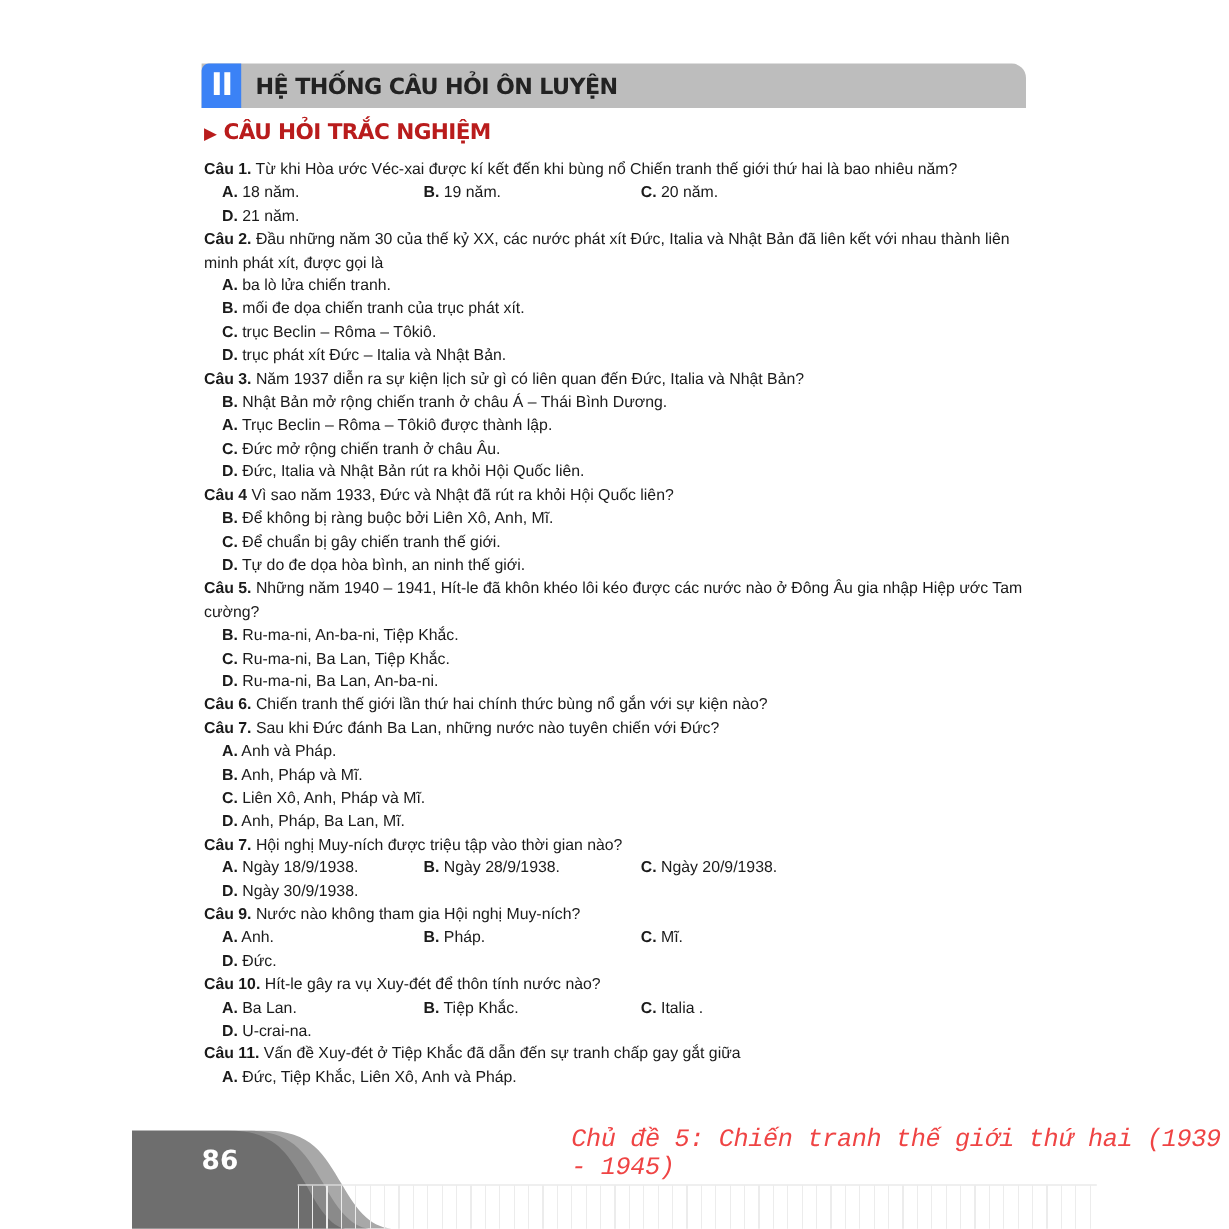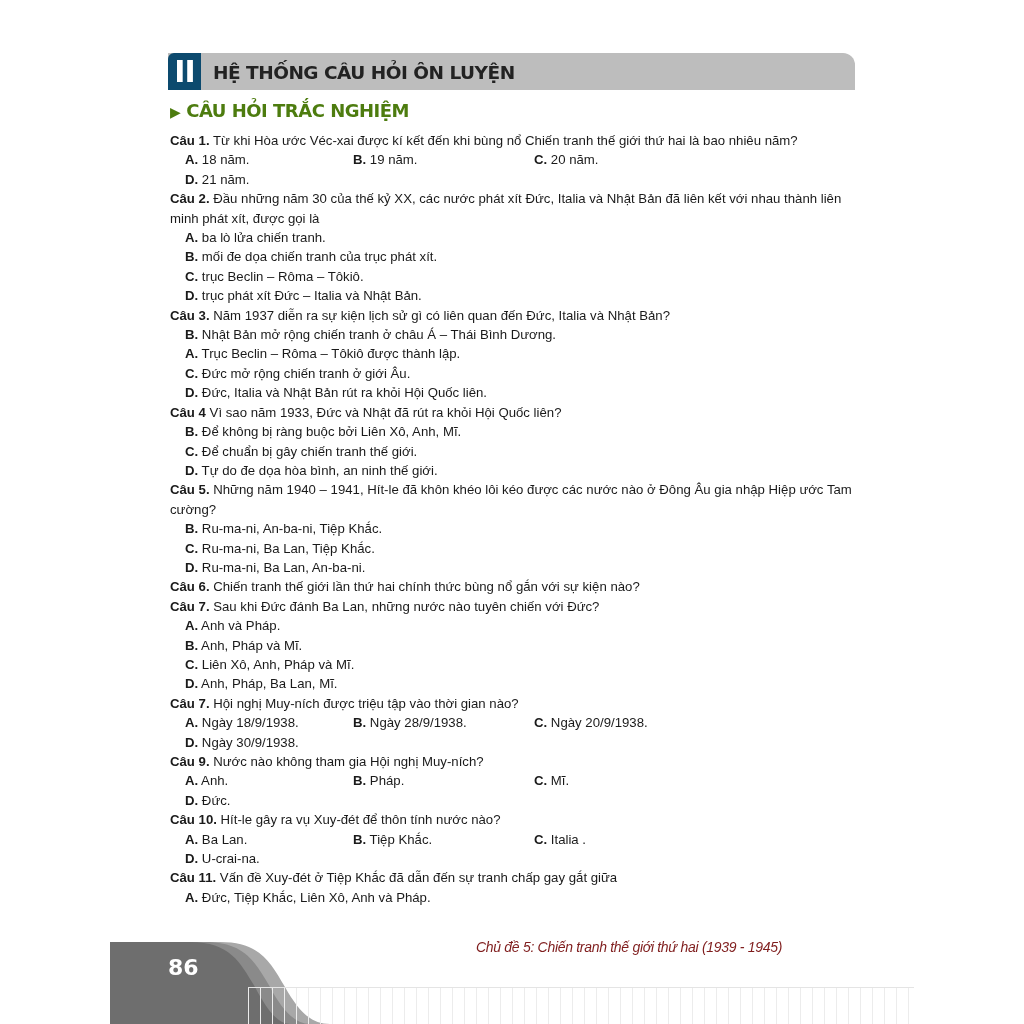--- a/index.html
+++ b/index.html
@@ -5,32 +5,32 @@
   html, body { margin: 0; padding: 0; }
   body {
     width: 1024px; height: 1024px; background: #ffffff; position: relative; overflow: hidden;
     font-family: "Liberation Sans", sans-serif; color: #1a1a1a;
   }
   .section-bar {
     position: absolute; left: 168px; top: 53px; width: 687px; height: 37px;
     background: #bdbdbd; border-top-right-radius: 12px;
   }
   .section-num {
-    position: absolute; left: 0; top: 0; width: 33px; height: 37px; background: #0c4a6e;
+    position: absolute; left: 0; top: 0; width: 33px; height: 37px; background: #3b82f6;
     border-top-left-radius: 6px;
-    color: #fff; font-weight: bold; font-size: 30px; line-height: 37px; text-align: center;
+    color: #fff; font-weight: bold; font-size: 26px; line-height: 37px; text-align: center;
     font-family: "DejaVu Sans", sans-serif; letter-spacing: -1px;
   }
   .section-title {
     position: absolute; left: 45px; top: 0; line-height: 40px; font-size: 18.5px; font-weight: bold;
     color: #222; font-family: "DejaVu Sans", sans-serif; letter-spacing: -0.5px;
   }
   .sub-title {
     position: absolute; left: 170px; top: 100px; font-size: 18px; font-weight: bold;
-    font-family: "DejaVu Sans", sans-serif; color: #4d7c0f; letter-spacing: -0.5px;
+    font-family: "DejaVu Sans", sans-serif; color: #b91c1c; letter-spacing: -0.5px;
   }
   .sub-title .tri { font-size: 14px; margin-right: 6px; }
 
   .qa { position: absolute; left: 170px; top: 131px; width: 690px; font-size: 13.2px; line-height: 19.4px; }
   .q { white-space: normal; }
   .q b { font-weight: bold; }
   .opts { display: flex; flex-wrap: wrap; padding-left: 15px; }
   .opt { white-space: nowrap; }
   .opts.four .opt { width: 168px; }
   .opts.four .opt:nth-child(2) { width: 181px; }
@@ -40,22 +40,22 @@
 
   .footer-tab {
     position: absolute; left: 110px; top: 942px; width: 220px; height: 82px;
   }
   .page-num {
     position: absolute; left: 168px; top: 955px; font-size: 22px; font-weight: bold; color: #fff;
     font-family: "DejaVu Sans", sans-serif;
     text-align: right;
   }
   .chapter {
-    position: absolute; left: 476px; top: 939px; font-size: 14px; font-style: italic; color: #7f1d1d;
-    font-family: Liberation Sans, sans-serif; letter-spacing: -0.3px;
+    position: absolute; left: 476px; top: 939px; font-size: 21px; font-style: italic; color: #ef4444;
+    font-family: Liberation Mono, monospace; letter-spacing: -0.3px;
   }
   .stripes {
     position: absolute; left: 248px; top: 987px; width: 666px; height: 37px;
     border-top: 1px solid #e4e4e4;
     background: repeating-linear-gradient(90deg, #ececec 0 1px, transparent 1px 12px);
   }
 </style>
 </head>
 <body>
 
@@ -80,21 +80,21 @@
     <div class="opts two">
       <span class="opt"><b>A.</b><span> ba lò lửa chiến tranh.</span></span>
       <span class="opt"><b>B.</b><span> mối đe dọa chiến tranh của trục phát xít.</span></span>
       <span class="opt"><b>C.</b><span> trục Beclin – Rôma – Tôkiô.</span></span>
       <span class="opt"><b>D.</b><span> trục phát xít Đức – Italia và Nhật Bản.</span></span>
     </div>
     <div class="q"><b>Câu 3.</b><span> Năm 1937 diễn ra sự kiện lịch sử gì có liên quan đến Đức, Italia và Nhật Bản?</span></div>
     <div class="opts one">
       <span class="opt"><b>B.</b><span> Nhật Bản mở rộng chiến tranh ở châu Á – Thái Bình Dương.</span></span>
       <span class="opt"><b>A.</b><span> Trục Beclin – Rôma – Tôkiô được thành lập.</span></span>
-      <span class="opt"><b>C.</b><span> Đức mở rộng chiến tranh ở giới Âu.</span></span>
+      <span class="opt"><b>C.</b><span> Đức mở rộng chiến tranh ở châu Âu.</span></span>
       <span class="opt"><b>D.</b><span> Đức, Italia và Nhật Bản rút ra khỏi Hội Quốc liên.</span></span>
     </div>
     <div class="q"><b>Câu 4</b><span> Vì sao năm 1933, Đức và Nhật đã rút ra khỏi Hội Quốc liên?</span></div>
     <div class="opts two">
       <span class="opt"><b>B.</b><span> Để không bị ràng buộc bởi Liên Xô, Anh, Mĩ.</span></span>
       <span class="opt"><b>C.</b><span> Để chuẩn bị gây chiến tranh thế giới.</span></span>
       <span class="opt"><b>D.</b><span> Tự do đe dọa hòa bình, an ninh thế giới.</span></span>
     </div>
     <div class="q"><b>Câu 5.</b><span> Những năm 1940 – 1941, Hít-le đã khôn khéo lôi kéo được các nước nào ở Đông Âu gia nhập Hiệp ước Tam cường?</span></div>
     <div class="opts two">

